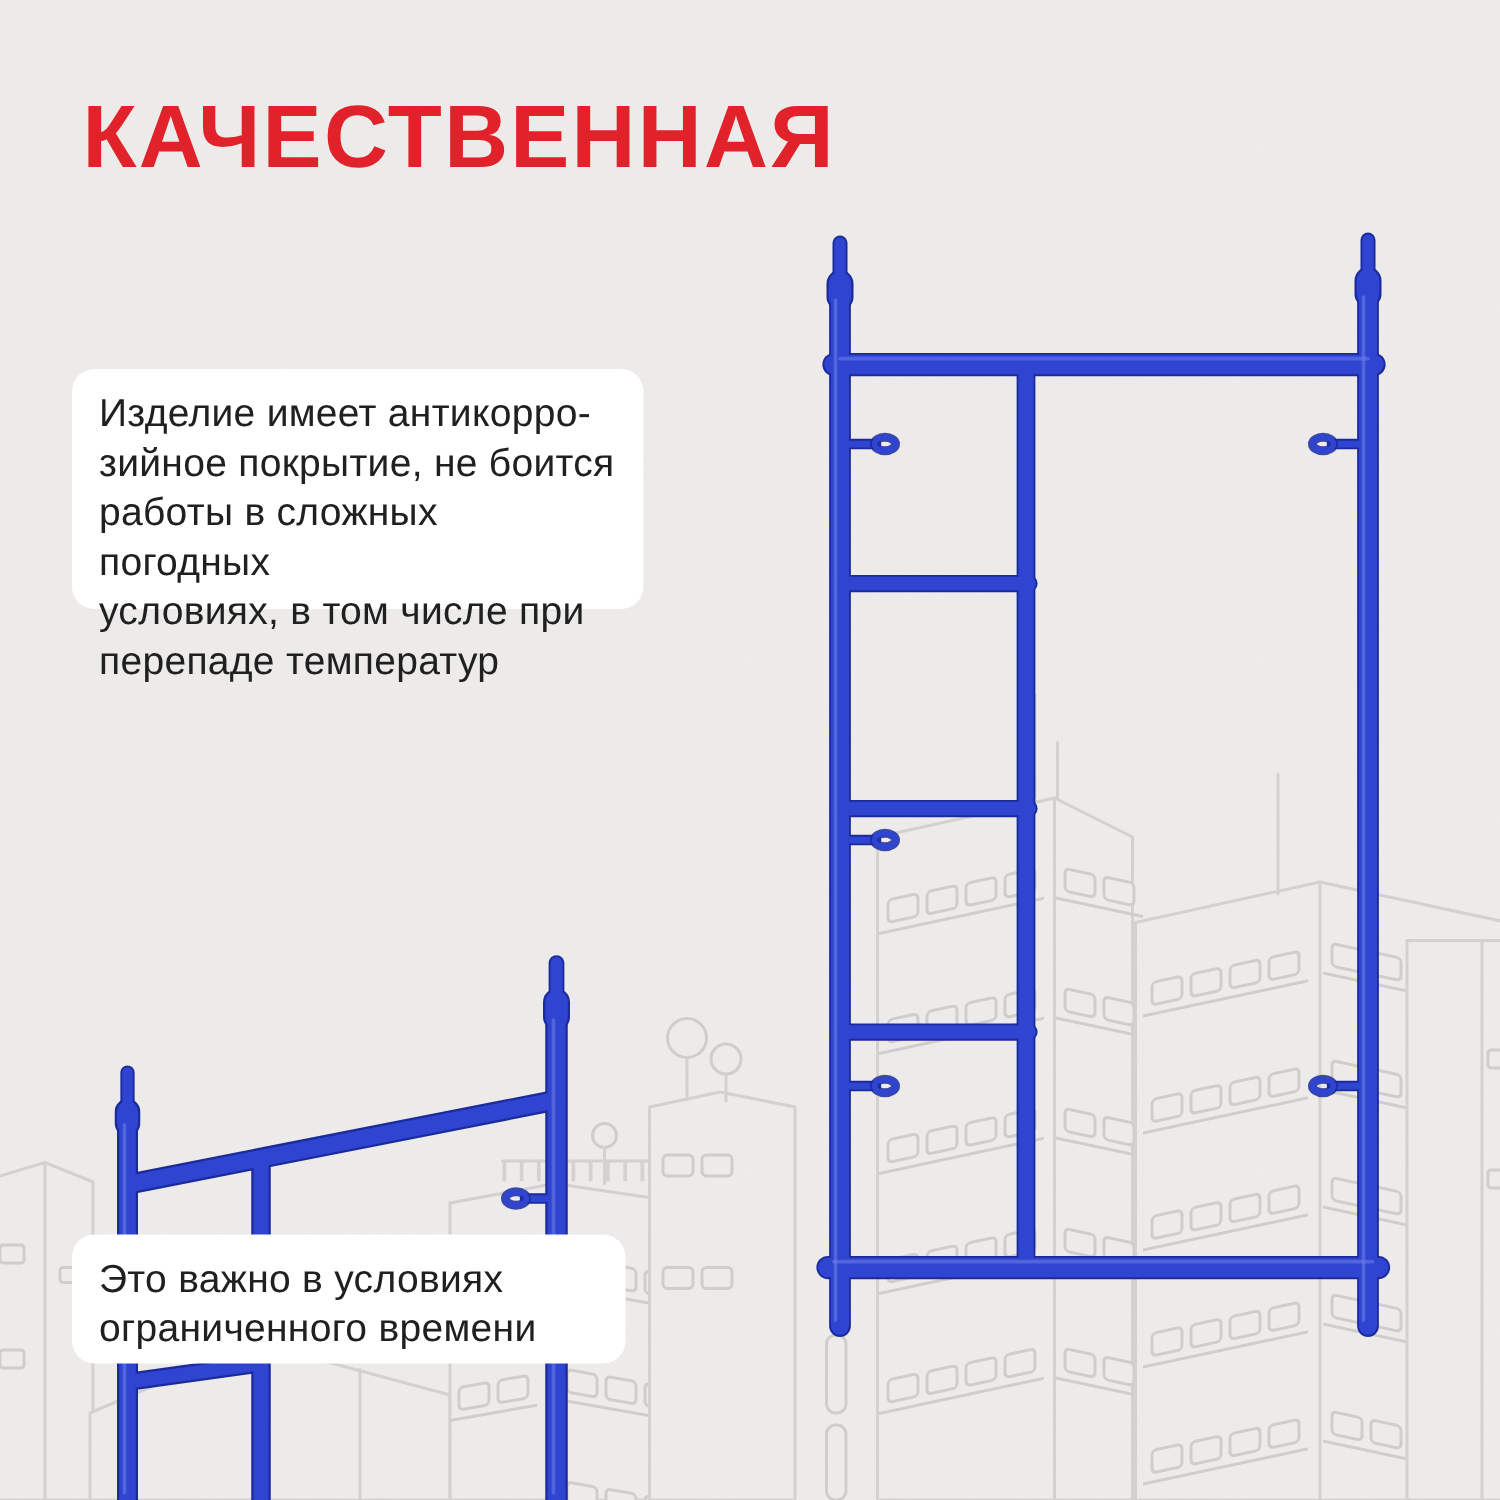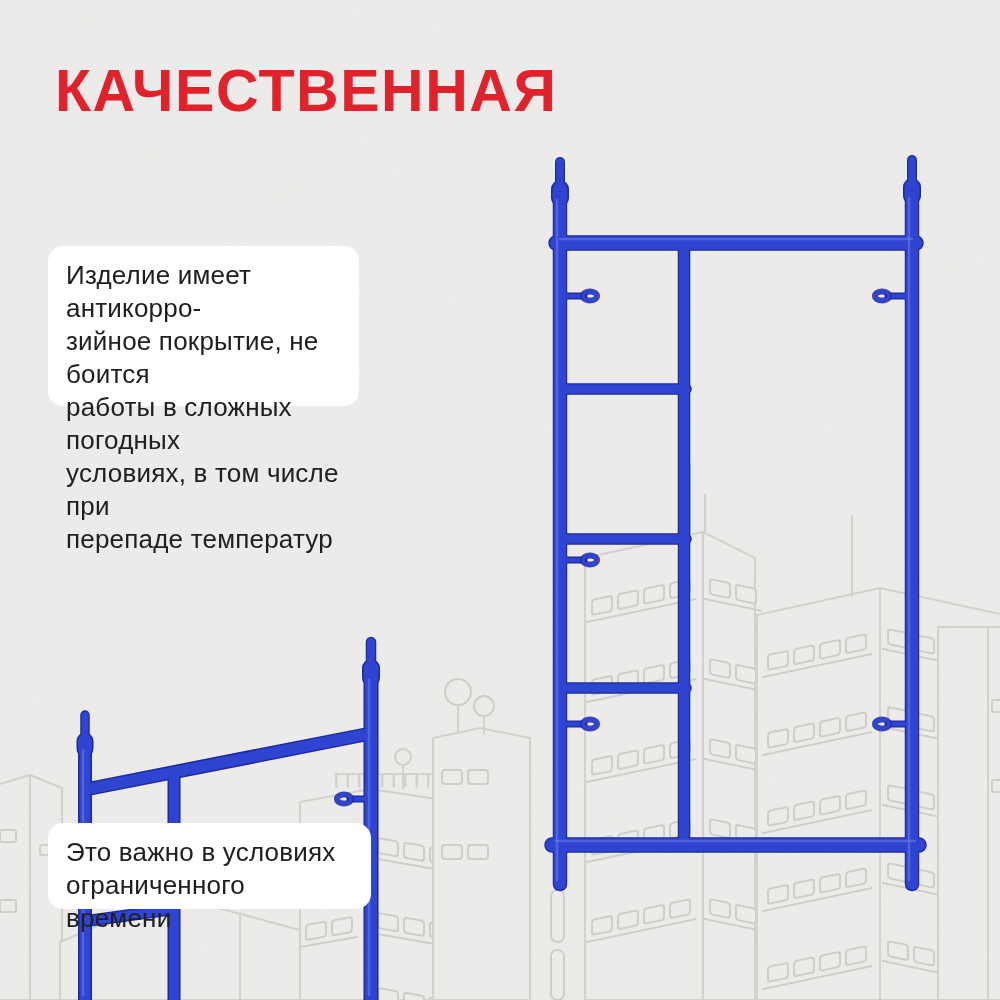--- a/index.html
+++ b/index.html
@@ -15,23 +15,23 @@
     color:#e2222a;white-space:nowrap;
   }
   .card{
     position:absolute;z-index:2;background:#ffffff;border-radius:15px;
     box-sizing:border-box;padding:13px 18px;
   }
   .card p{
     margin:0;white-space:pre-line;color:#202020;
     font-size:26px;line-height:33px;letter-spacing:0.2px;font-weight:500;
   }
-  .card-1{left:48px;top:246px;width:311px;height:160px;}
+  .card-1{left:48px;top:246px;width:381px;height:160px;}
   .card-2{left:48px;top:469px;width:338px;height:130px;}
-  .card-3{left:48px;top:823px;width:323px;height:86px;}
+  .card-3{left:48px;top:823px;width:369px;height:86px;}
   
   .sk{stroke:#d3d2cf;stroke-width:2;fill:#edecea;stroke-linejoin:round;}
   .skl{stroke:#d3d2cf;stroke-width:2;fill:none;stroke-linecap:round;}
   .skw{stroke:#cfcecb;stroke-width:2;fill:#edecea;}
   
   .dk path,.dk line{stroke:#1c2b9b;fill:none;stroke-linecap:round;}
   .mn path,.mn line{stroke:#2f44d0;fill:none;stroke-linecap:round;}
   .hi path{stroke:#6d7fe9;fill:none;stroke-linecap:round;opacity:.55;}
   .eye{stroke:#2f44d0;stroke-width:3.5;fill:none;}
   .eyed{stroke:#1c2b9b;stroke-width:6;fill:none;opacity:.85;}

